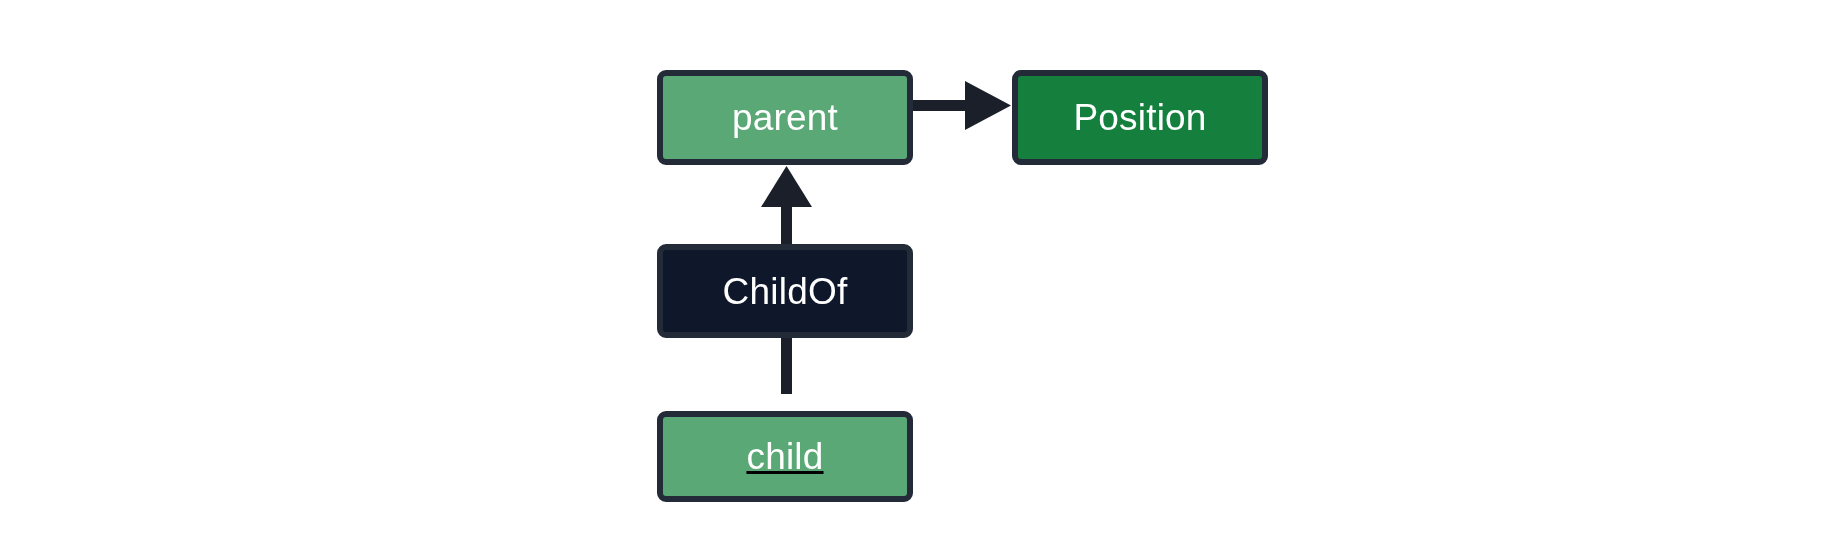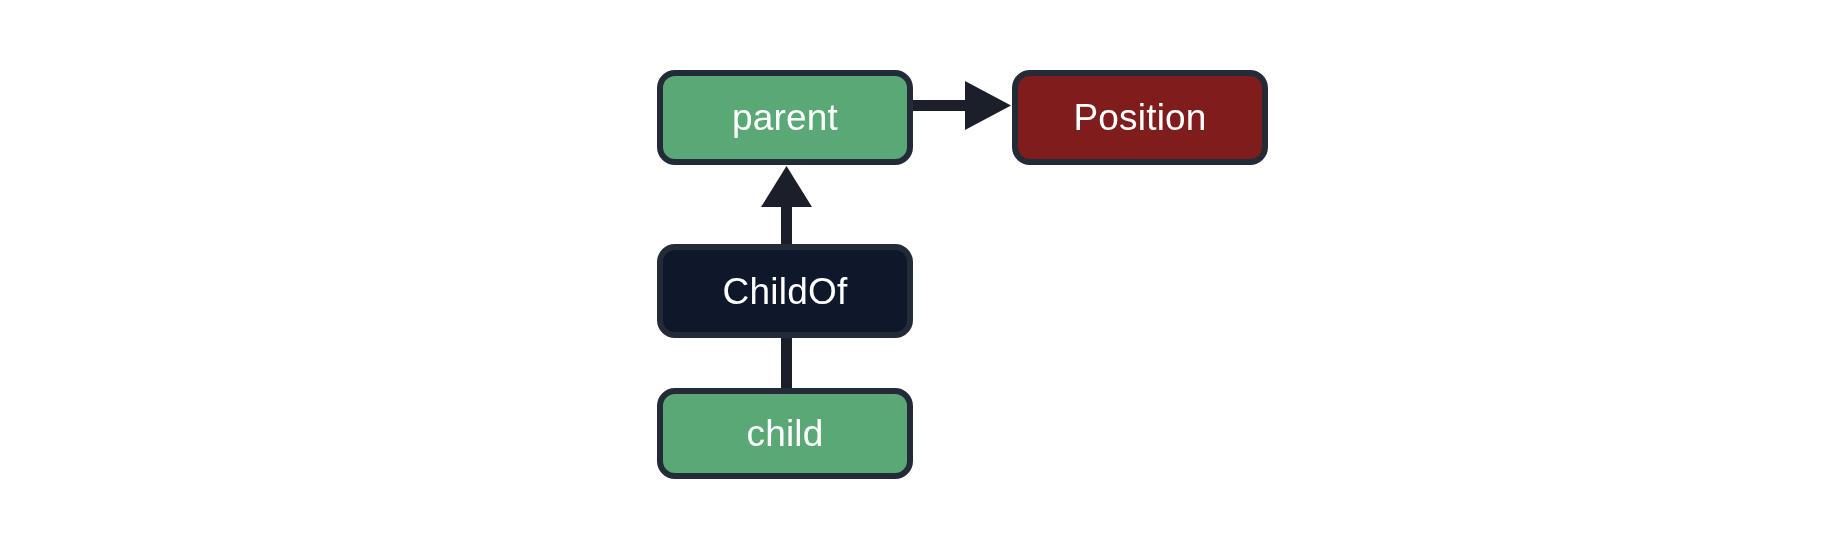--- a/index.html
+++ b/index.html
@@ -28,35 +28,35 @@
     height: 548px;
   }
   .node-box {
     position: absolute;
     box-sizing: border-box;
     display: flex;
     align-items: center;
     justify-content: center;
     border-style: solid;
     border-width: 6px;
-    border-radius: 18px;
+    border-radius: 9px;
   }
   .node-label {
     color: #ffffff;
     font-size: 37px;
     line-height: 1;
     letter-spacing: 0.2px;
     white-space: nowrap;
     -webkit-font-smoothing: antialiased;
   }
   
   #node-parent   { left: 657px; top: 70px;  width: 256px; height: 95px; }
   #node-position { left: 1012px; top: 70px; width: 256px; height: 95px; }
   #node-childof  { left: 657px; top: 244px; width: 256px; height: 94px; }
-  #node-child    { left: 657px; top: 388px; width: 256px; height: 91px; }
+  #node-child    { left: 657px; top: 411px; width: 256px; height: 91px; text-decoration: underline; }
 </style>
 </head>
 <body>
 
 <div id="canvas">
 
   <svg id="graph-svg" viewBox="0 0 1830 548" xmlns="http://www.w3.org/2000/svg">
 
     <g>
       <rect x="913" y="100" width="55" height="11" fill="#1b1f2a"></rect>
@@ -70,21 +70,21 @@
 
     <g>
       <rect x="781" y="336" width="11" height="58" fill="#1b1f2a"></rect>
     </g>
   </svg>
 
   <div class="node-box" id="node-parent" style="background:#5ba877; border-color:#242b38;">
     <span class="node-label">parent</span>
   </div>
 
-  <div class="node-box" id="node-position" style="background:#7f1d1d; border-color:#242b38;align-items:center;">
+  <div class="node-box" id="node-position" style="background:#15803d; border-color:#242b38;align-items:center;">
     <span class="node-label">Position</span>
   </div>
 
   <div class="node-box" id="node-childof" style="background:#0f172a; border-color:#242b38;">
     <span class="node-label">ChildOf</span>
   </div>
 
   <div class="node-box" id="node-child" style="background:#5ba877; border-color:#242b38;">
     <span class="node-label">child</span>
   </div>

